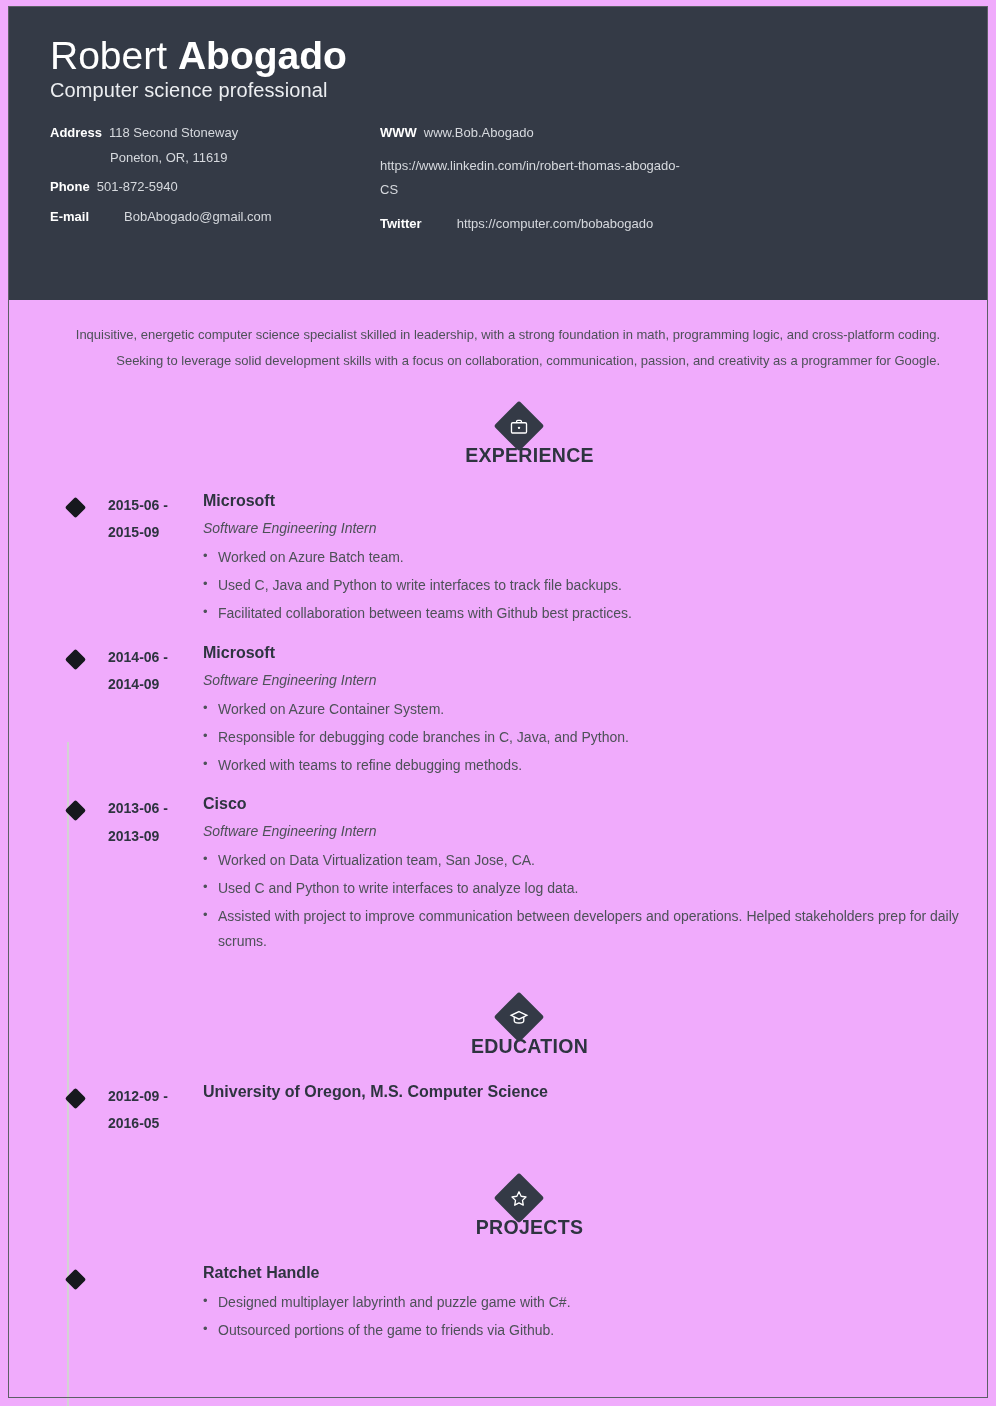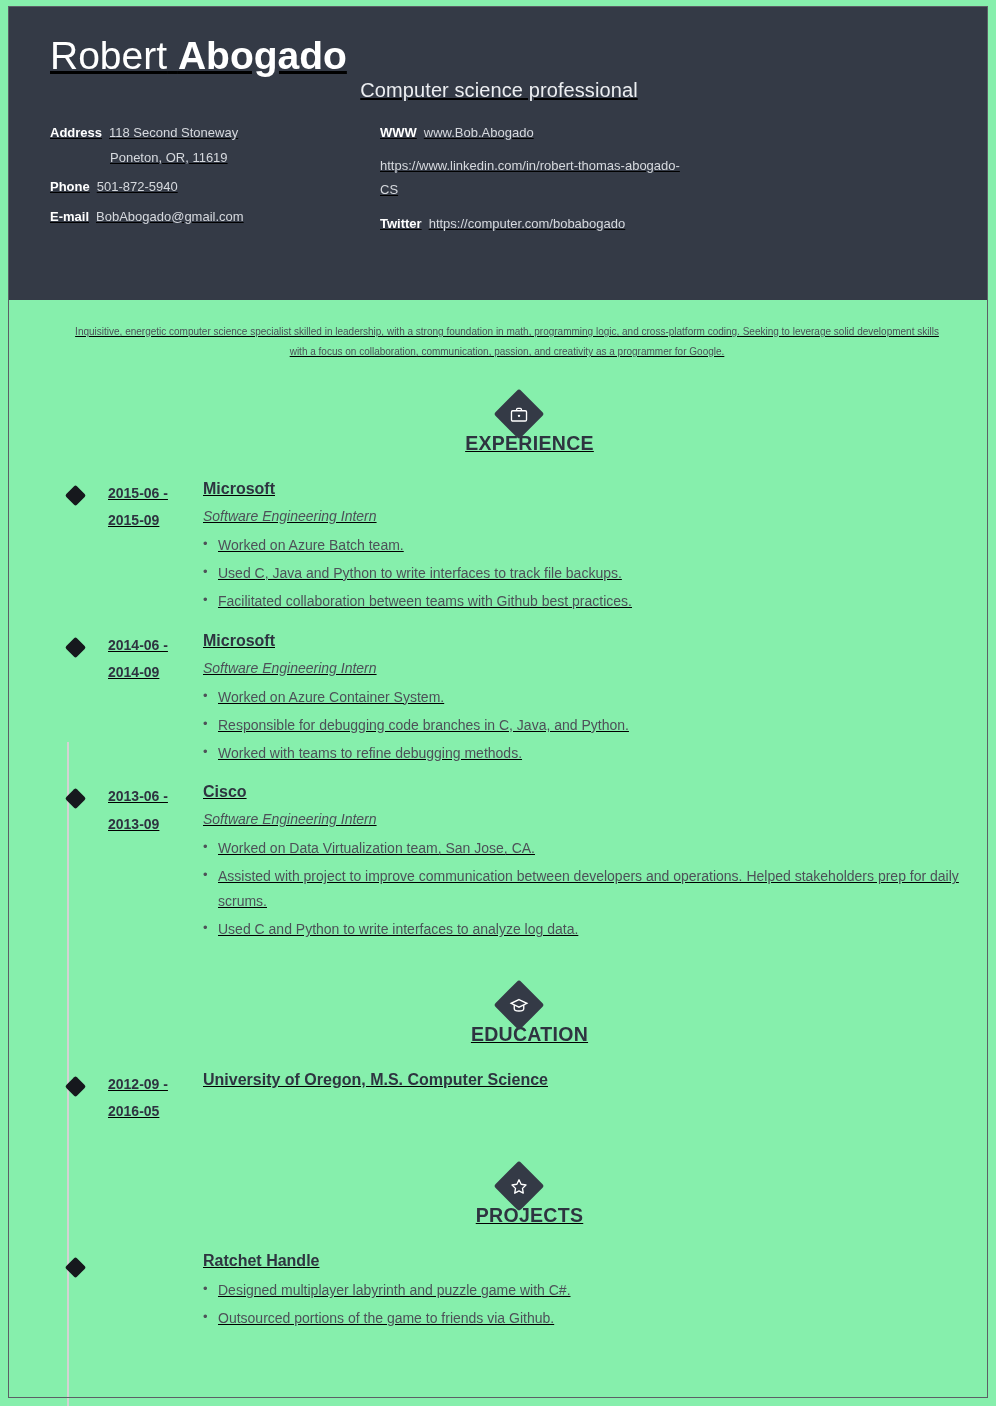--- a/index.html
+++ b/index.html
@@ -10,23 +10,22 @@
   body {
     font-family: "Liberation Sans", sans-serif;
     -webkit-font-smoothing: antialiased;
   }
 
   .page {
     position: relative;
     width: 996px;
     height: 1406px;
     box-sizing: border-box;
-    background: #86efac;
+    background: #f0abfc;
     overflow: hidden;
-    text-decoration: underline;
   }
 
   
   .page-frame {
     position: absolute;
     left: 8px;
     top: 6px;
     right: 8px;
     bottom: 8px;
     border: 1.5px solid #5c5f66;
@@ -53,40 +52,39 @@
     white-space: nowrap;
   }
   .name .given { font-weight: 300; }
   .name .family { font-weight: 700; }
   .job-title {
     color: #eceef1;
     font-size: 20px;
     font-weight: 400;
     margin: 0 0 22px 2px;
     letter-spacing: 0.1px;
-    text-align: center;
   }
 
   .contact-grid {
     display: flex;
     align-items: flex-start;
     margin-left: 2px;
   }
   .contact-col { }
   .contact-col.left { width: 330px; flex: 0 0 330px; }
   .contact-col.right { flex: 1 1 auto; padding-left: 0px; }
 
   .c-row {
     display: flex;
     align-items: baseline;
     margin-bottom: 12px;
     font-size: 13px;
     line-height: 1.35;
   }
-  .c-row:last-child { margin-bottom: 0; }
+  .c-row:last-child { margin-bottom: 0; gap: 28px; }
   .c-label {
     color: #ffffff;
     font-weight: 700;
     font-size: 13px;
     flex: 0 0 auto;
     margin-right: 7px;
     white-space: nowrap;
   }
   .c-val {
     color: #d6d9de;
@@ -103,23 +101,23 @@
   .c-stack .c-val { display: block; line-height: 1.85; max-width: 300px; }
 
   
   .body {
     padding: 0 8px;
     position: relative;
   }
   .summary {
     margin: 22px 48px 0 66px;
     color: #4d5158;
-    font-size: 10px;
+    font-size: 13px;
     line-height: 2.0;
-    text-align: center;
+    text-align: right;
   }
 
   
   .timeline {
     position: absolute;
     left: 67px;
     top: 420px;
     width: 2px;
     background: #d3d3d3;
     height: 930px;
@@ -339,22 +337,22 @@
         <div class="bullet-diamond"></div>
         <div class="entry-dates">
           <div>2013-06 -</div>
           <div>2013-09</div>
         </div>
         <div class="entry-main">
           <div class="entry-org">Cisco</div>
           <div class="entry-role">Software Engineering Intern</div>
           <ul class="points">
             <li>Worked on Data Virtualization team, San Jose, CA.</li>
+            <li>Used C and Python to write interfaces to analyze log data.</li>
             <li>Assisted with project to improve communication between developers and operations. Helped stakeholders prep for daily scrums.</li>
-            <li>Used C and Python to write interfaces to analyze log data.</li>
           </ul>
         </div>
       </div>
 
       <div class="gap-xl"></div>
       <div class="section-head">
         <div class="diamond">
           <svg width="19" height="19" viewBox="0 0 24 24" fill="none" stroke="#ffffff" stroke-width="1.7">
             <path d="M12 4.2 22 9l-10 4.8L2 9l10-4.8z"></path>
             <path d="M6 11.2v4.6c0 1.6 2.7 2.9 6 2.9s6-1.3 6-2.9v-4.6"></path>

